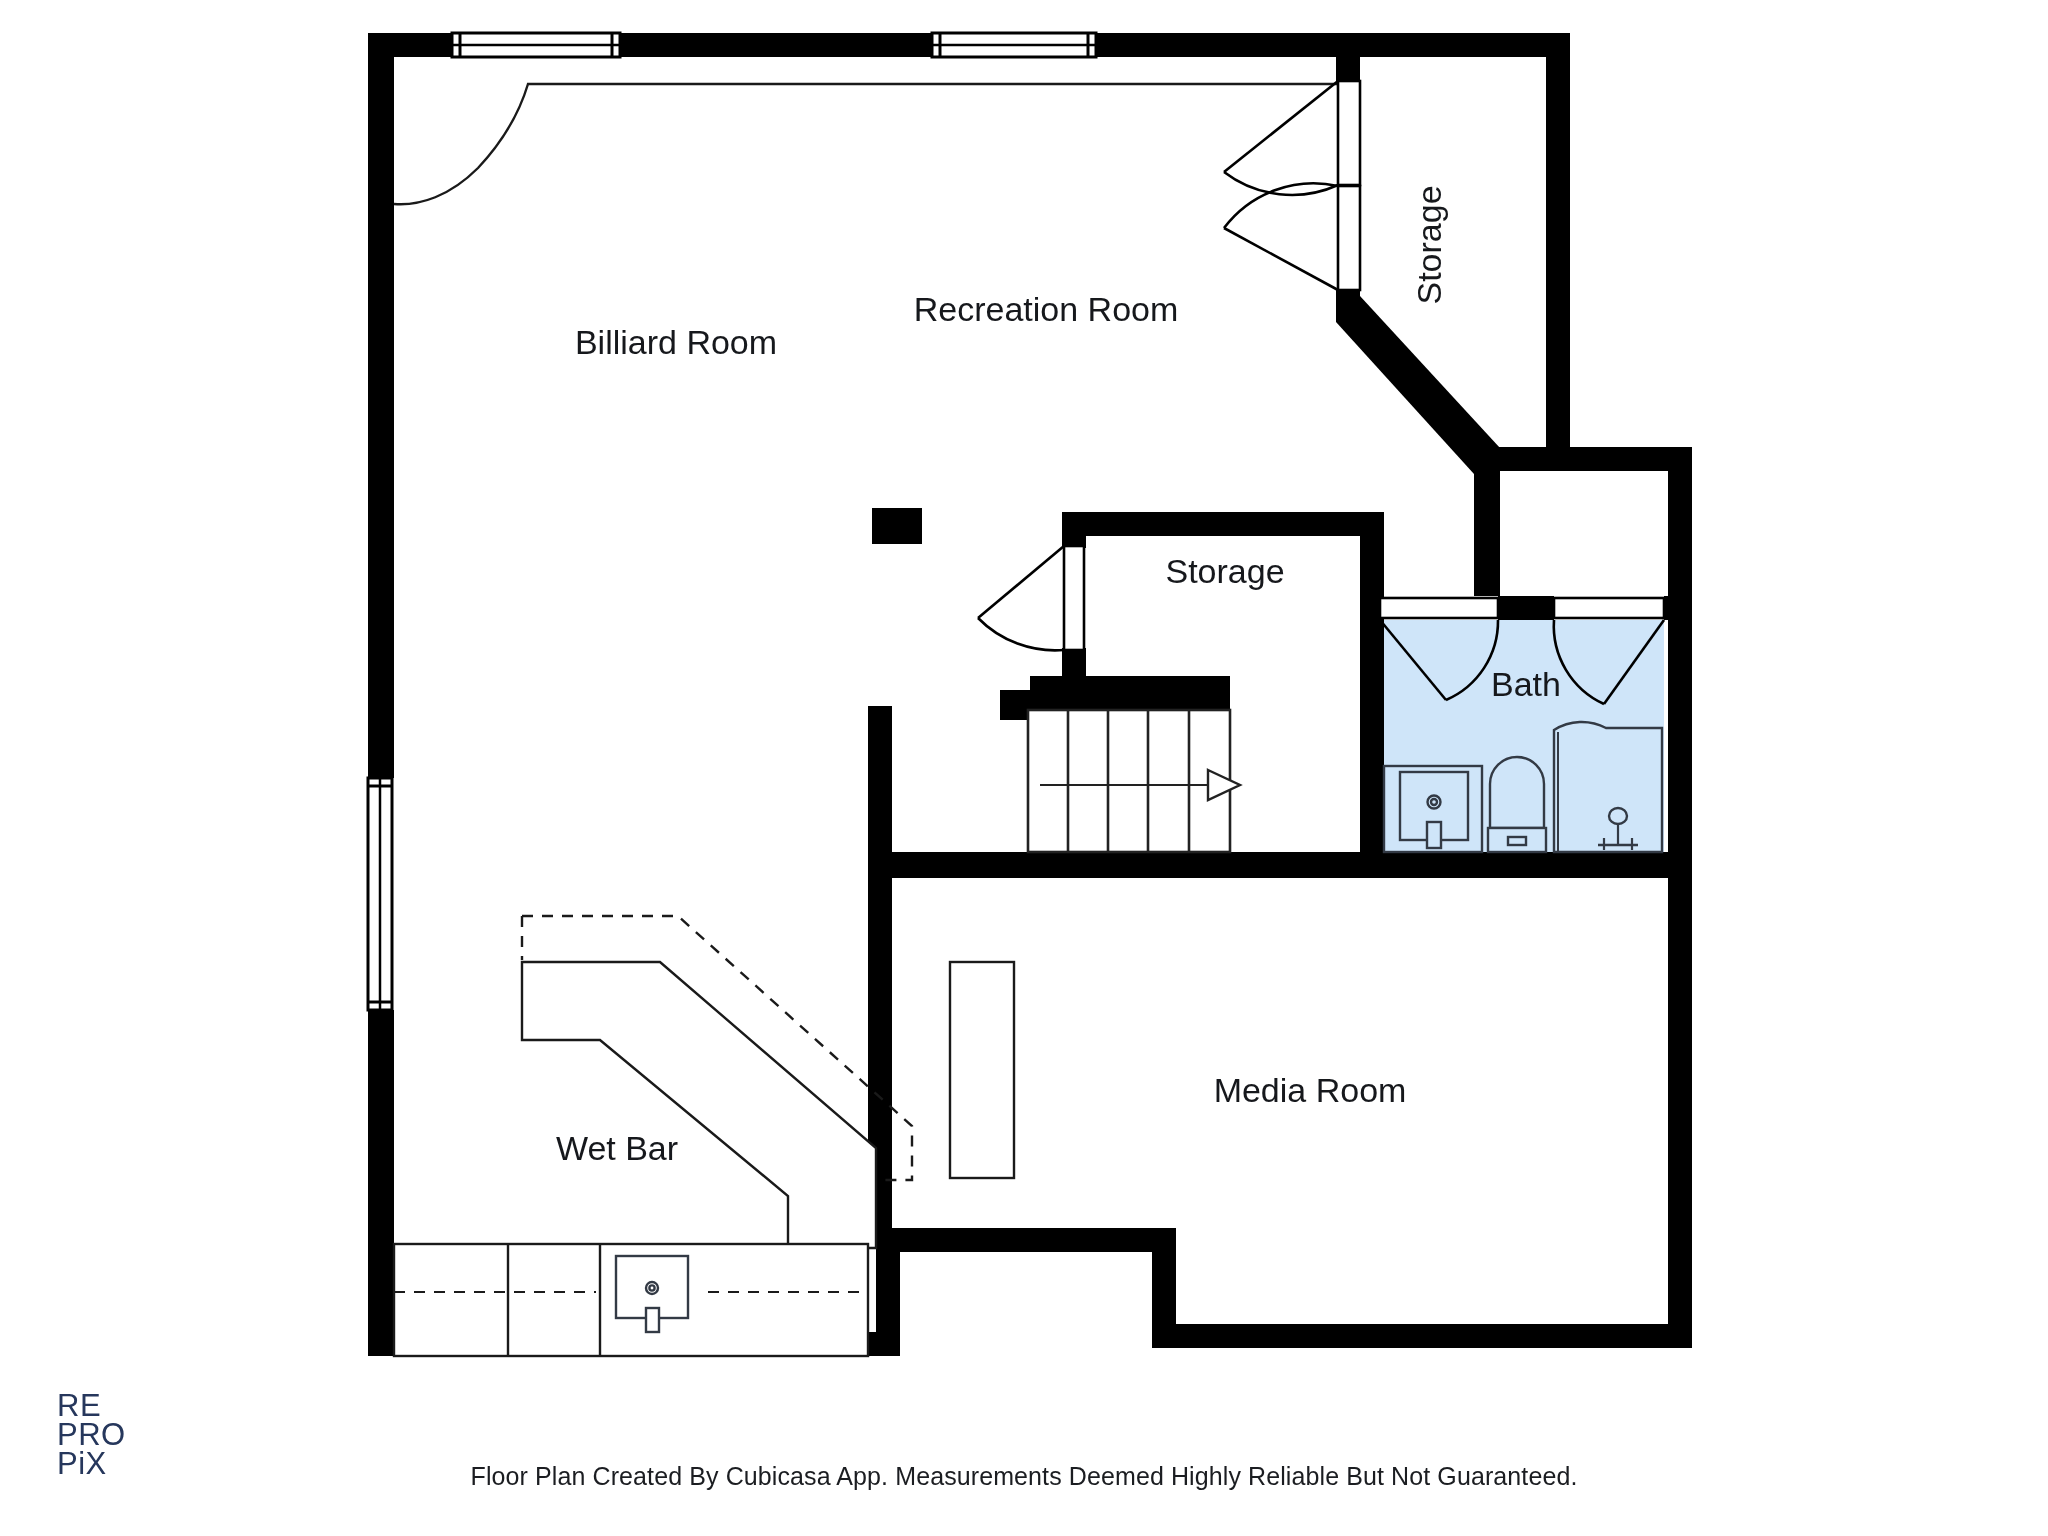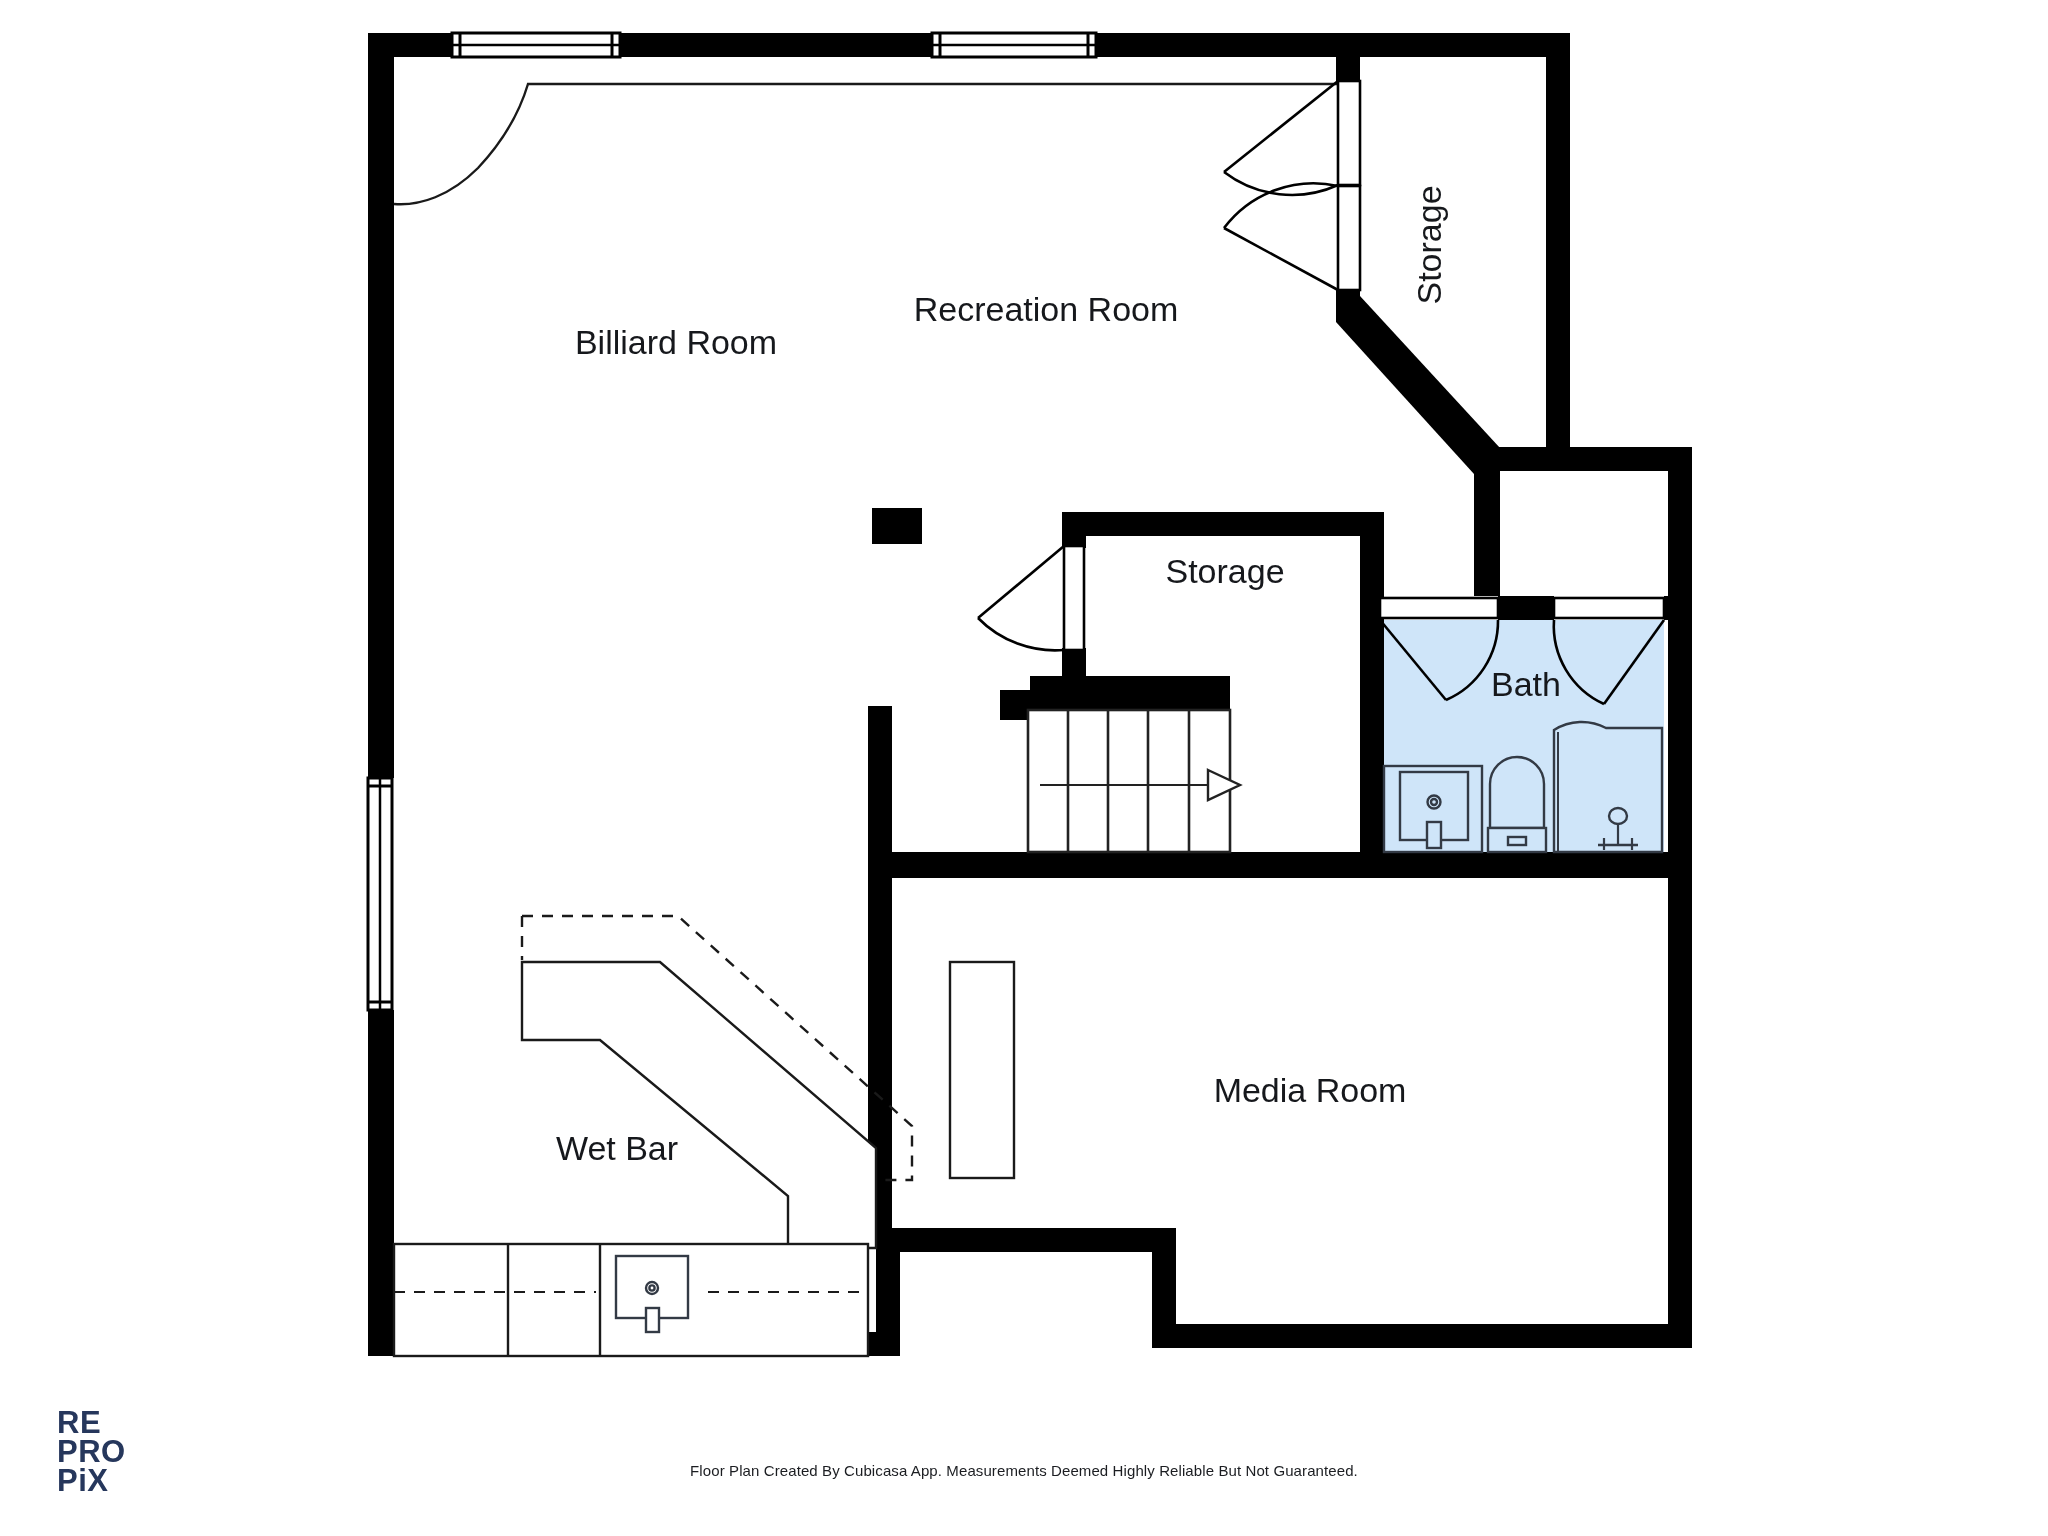--- a/index.html
+++ b/index.html
@@ -32,36 +32,35 @@
     text-anchor: middle;
     dominant-baseline: middle;
   }
   .footer-note {
     position: absolute;
     left: 0;
     top: 1462px;
     width: 2048px;
     text-align: center;
     font-family: "Liberation Sans", sans-serif;
-    font-size: 15px;
+    font-size: 25px;
     color: #1b1d21;
     letter-spacing: 0.1px;
   }
   .brand-logo {
     position: absolute;
     left: 57px;
     top: 1392px;
     font-family: "Liberation Sans", sans-serif;
-    font-weight: bold;
+    font-weight: normal;
     font-size: 31px;
     line-height: 0.93;
     letter-spacing: 0.5px;
     color: #26375c;
     user-select: none;
-    margin-top: 17px;
   }
   .brand-logo span { display: block; }
 </style>
 </head>
 <body>
 
 <div id="floorplan-stage">
   <svg class="plan" viewBox="0 0 2048 1536" xmlns="http://www.w3.org/2000/svg">
 
     <g fill="#000000">

